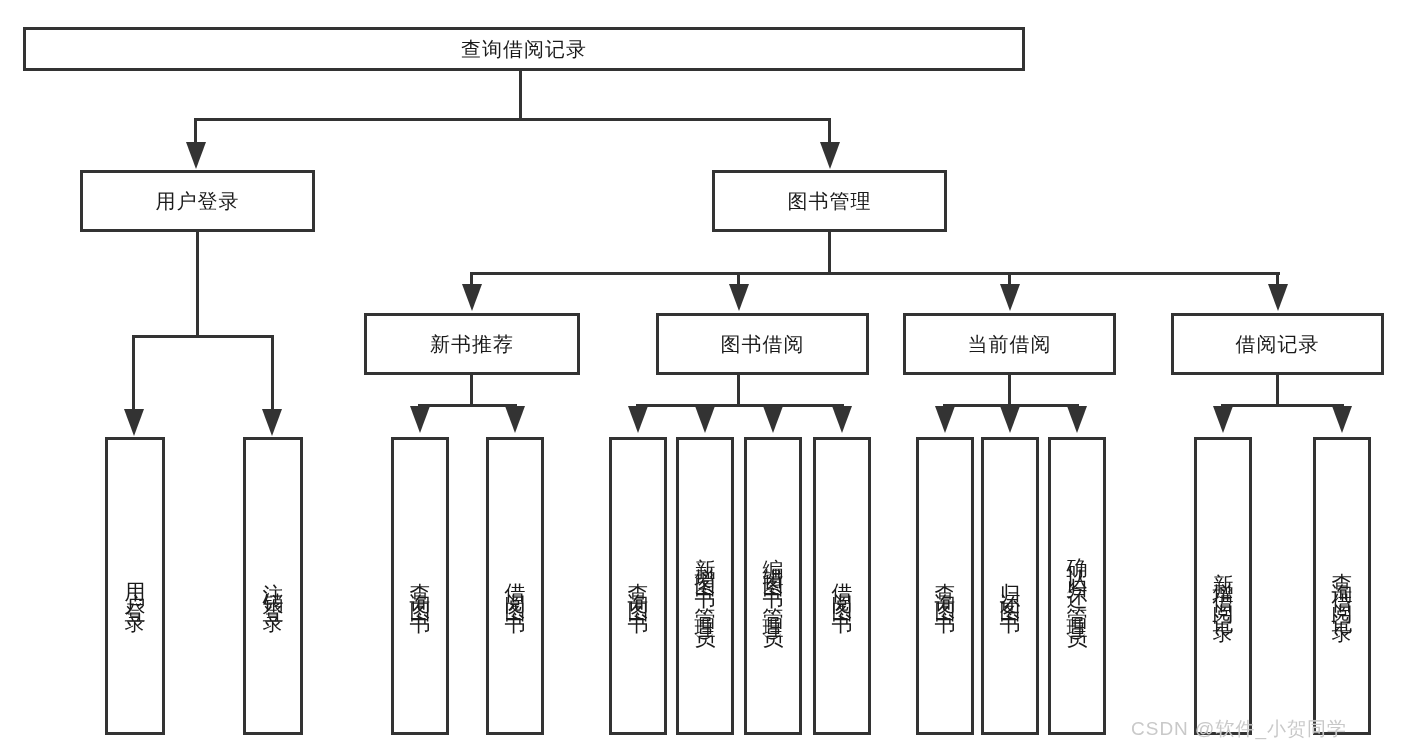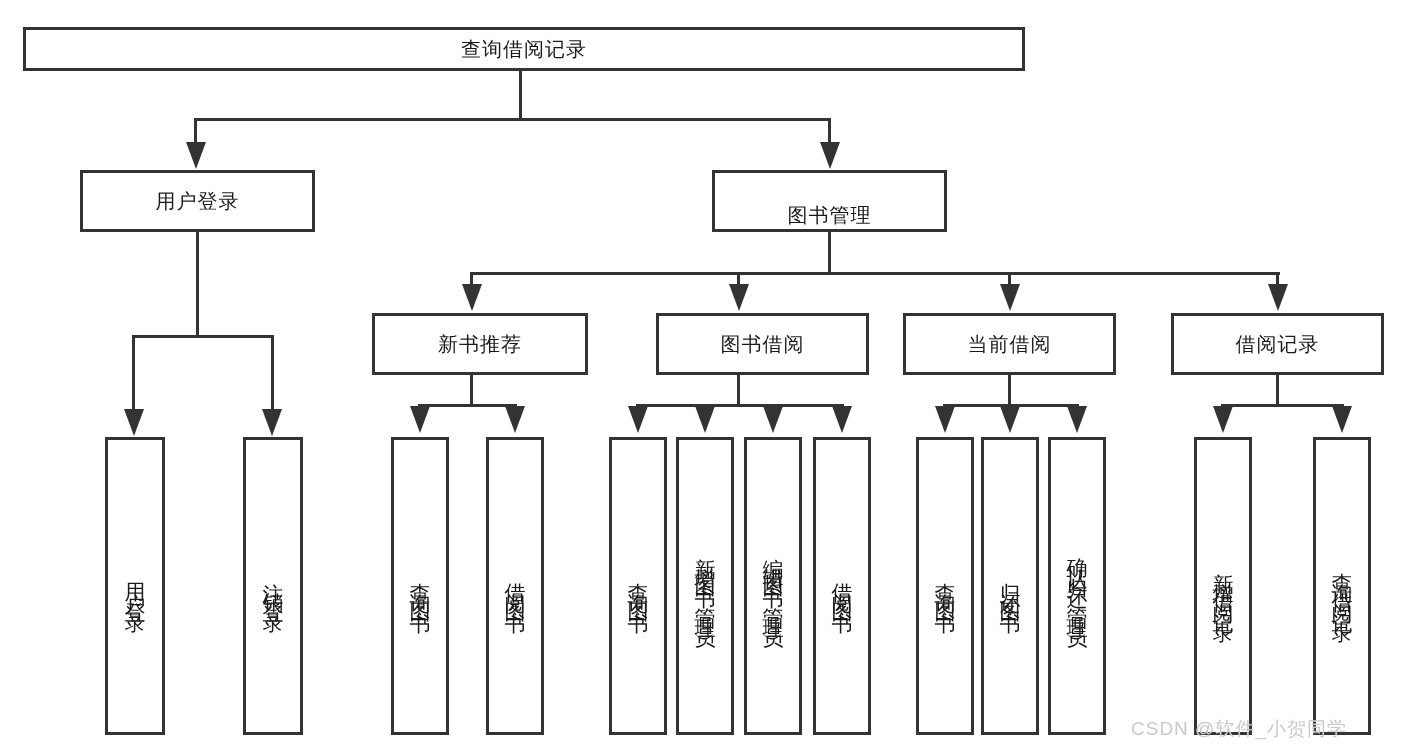--- a/index.html
+++ b/index.html
@@ -70,21 +70,21 @@
   <div class="vline" style="left:519px; top:70px; height:50px;"></div>
   <div class="hline" style="left:194px; top:118px; width:637px;"></div>
   <div class="vline" style="left:194px; top:118px; height:26px;"></div>
   <div class="arrow" style="left:186px; top:142px;"></div>
   <div class="vline" style="left:828px; top:118px; height:26px;"></div>
   <div class="arrow" style="left:820px; top:142px;"></div>
 
   <div class="box" style="left:80px; top:170px; width:235px; height:62px;">
     <span class="h-label">用户登录</span>
   </div>
-  <div class="box" style="left:712px; top:170px; width:235px; height:62px;align-items:flex-end;">
+  <div class="box" style="left:712px; top:170px; width:235px; height:62px;">
     <span class="h-label">图书管理</span>
   </div>
 
   <div class="vline" style="left:196px; top:232px; height:106px;"></div>
   <div class="hline" style="left:132px; top:335px; width:142px;"></div>
   <div class="vline" style="left:132px; top:335px; height:75px;"></div>
   <div class="arrow" style="left:124px; top:409px;"></div>
   <div class="vline" style="left:271px; top:335px; height:75px;"></div>
   <div class="arrow" style="left:262px; top:409px;"></div>
 
@@ -92,21 +92,21 @@
   <div class="hline" style="left:471px; top:272px; width:809px;"></div>
   <div class="vline" style="left:470px; top:272px; height:14px;"></div>
   <div class="arrow" style="left:462px; top:284px;"></div>
   <div class="vline" style="left:737px; top:272px; height:14px;"></div>
   <div class="arrow" style="left:729px; top:284px;"></div>
   <div class="vline" style="left:1008px; top:272px; height:14px;"></div>
   <div class="arrow" style="left:1000px; top:284px;"></div>
   <div class="vline" style="left:1276px; top:272px; height:14px;"></div>
   <div class="arrow" style="left:1268px; top:284px;"></div>
 
-  <div class="box" style="left:364px; top:313px; width:216px; height:62px;margin-left:8px;">
+  <div class="box" style="left:364px; top:313px; width:216px; height:62px;">
     <span class="h-label">新书推荐</span>
   </div>
   <div class="box" style="left:632px; top:313px; width:213px; height:62px;margin-left:24px;">
     <span class="h-label">图书借阅</span>
   </div>
   <div class="box" style="left:1171px; top:313px; width:213px; height:62px;">
     <span class="h-label">借阅记录</span>
   </div>
   <div class="box" style="left:903px; top:313px; width:213px; height:62px;">
     <span class="h-label">当前借阅</span>

